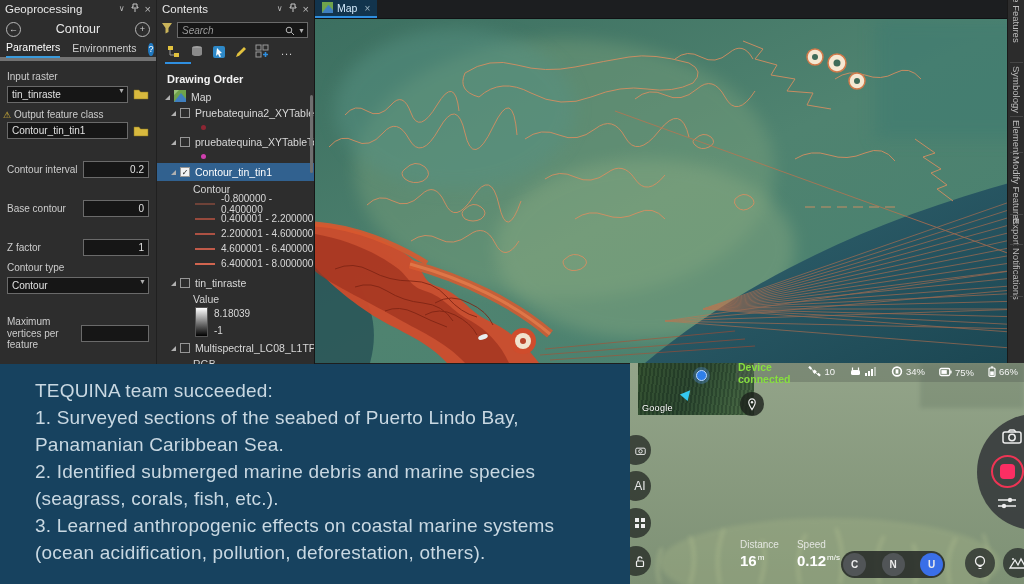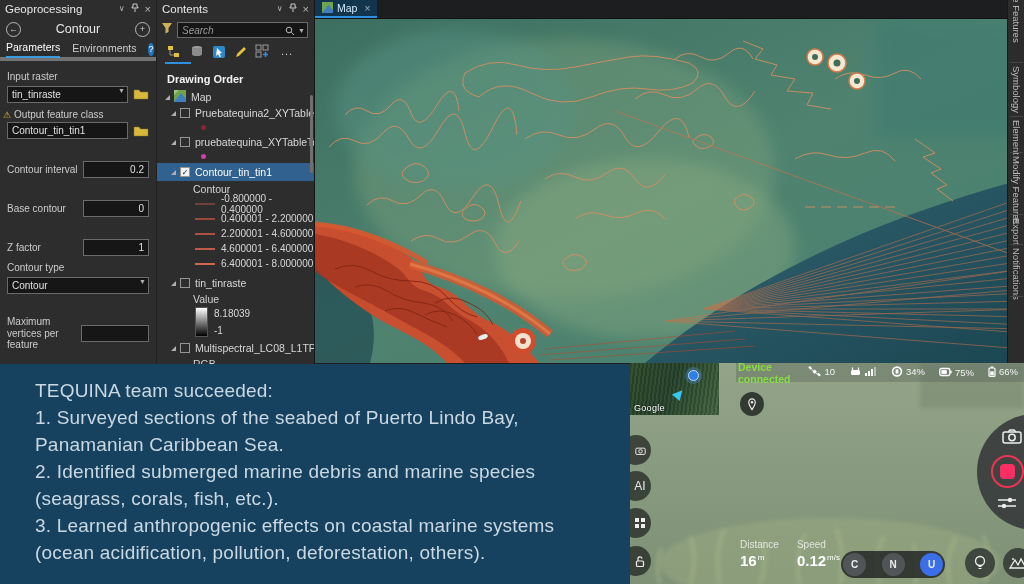--- a/index.html
+++ b/index.html
@@ -89,21 +89,21 @@
   .vsep { position:absolute; left:2px; width:13px; height:1px; background:#454545; }
 
   
   .slide { position:absolute; left:0; top:364px; width:630px; height:220px; background:#17425f; z-index:20;
     padding:13px 20px 0 35px; }
   .slide p { font-size:19px; line-height:27px; color:#c9d8e2; letter-spacing:0.2px; width:580px; }
 
   
   .drone { position:absolute; left:630px; top:363px; width:394px; height:221px; overflow:hidden; z-index:15; }
   .drone-video { position:absolute; left:0; top:0; }
-  .minimap { position:absolute; left:0; top:0; width:89px; height:52px; overflow:hidden;
+  .minimap { position:absolute; left:8px; top:0; width:116px; height:52px; overflow:hidden;
     background:
       repeating-linear-gradient(97deg, rgba(20,40,24,.35) 0 2px, rgba(60,90,55,.25) 2px 4px),
       linear-gradient(115deg, #33502f 0%, #2a4430 45%, #3a5a3c 70%, #51704b 100%);
   }
   .mm-google { position:absolute; left:4px; bottom:2px; font-size:9px; color:#fff; letter-spacing:.3px;
     text-shadow:0 0 2px rgba(0,0,0,.8); }
   .mm-dot { position:absolute; left:55px; top:4px; width:17px; height:17px; border-radius:50%;
     background:rgba(90,160,255,.30); display:flex; align-items:center; justify-content:center; }
   .mm-dot::after { content:""; width:9px; height:9px; border-radius:50%; background:#2f7fe8; border:1.5px solid #bcd8ff; }
   .mm-tri { position:absolute; left:44px; top:26px; width:0; height:0;

